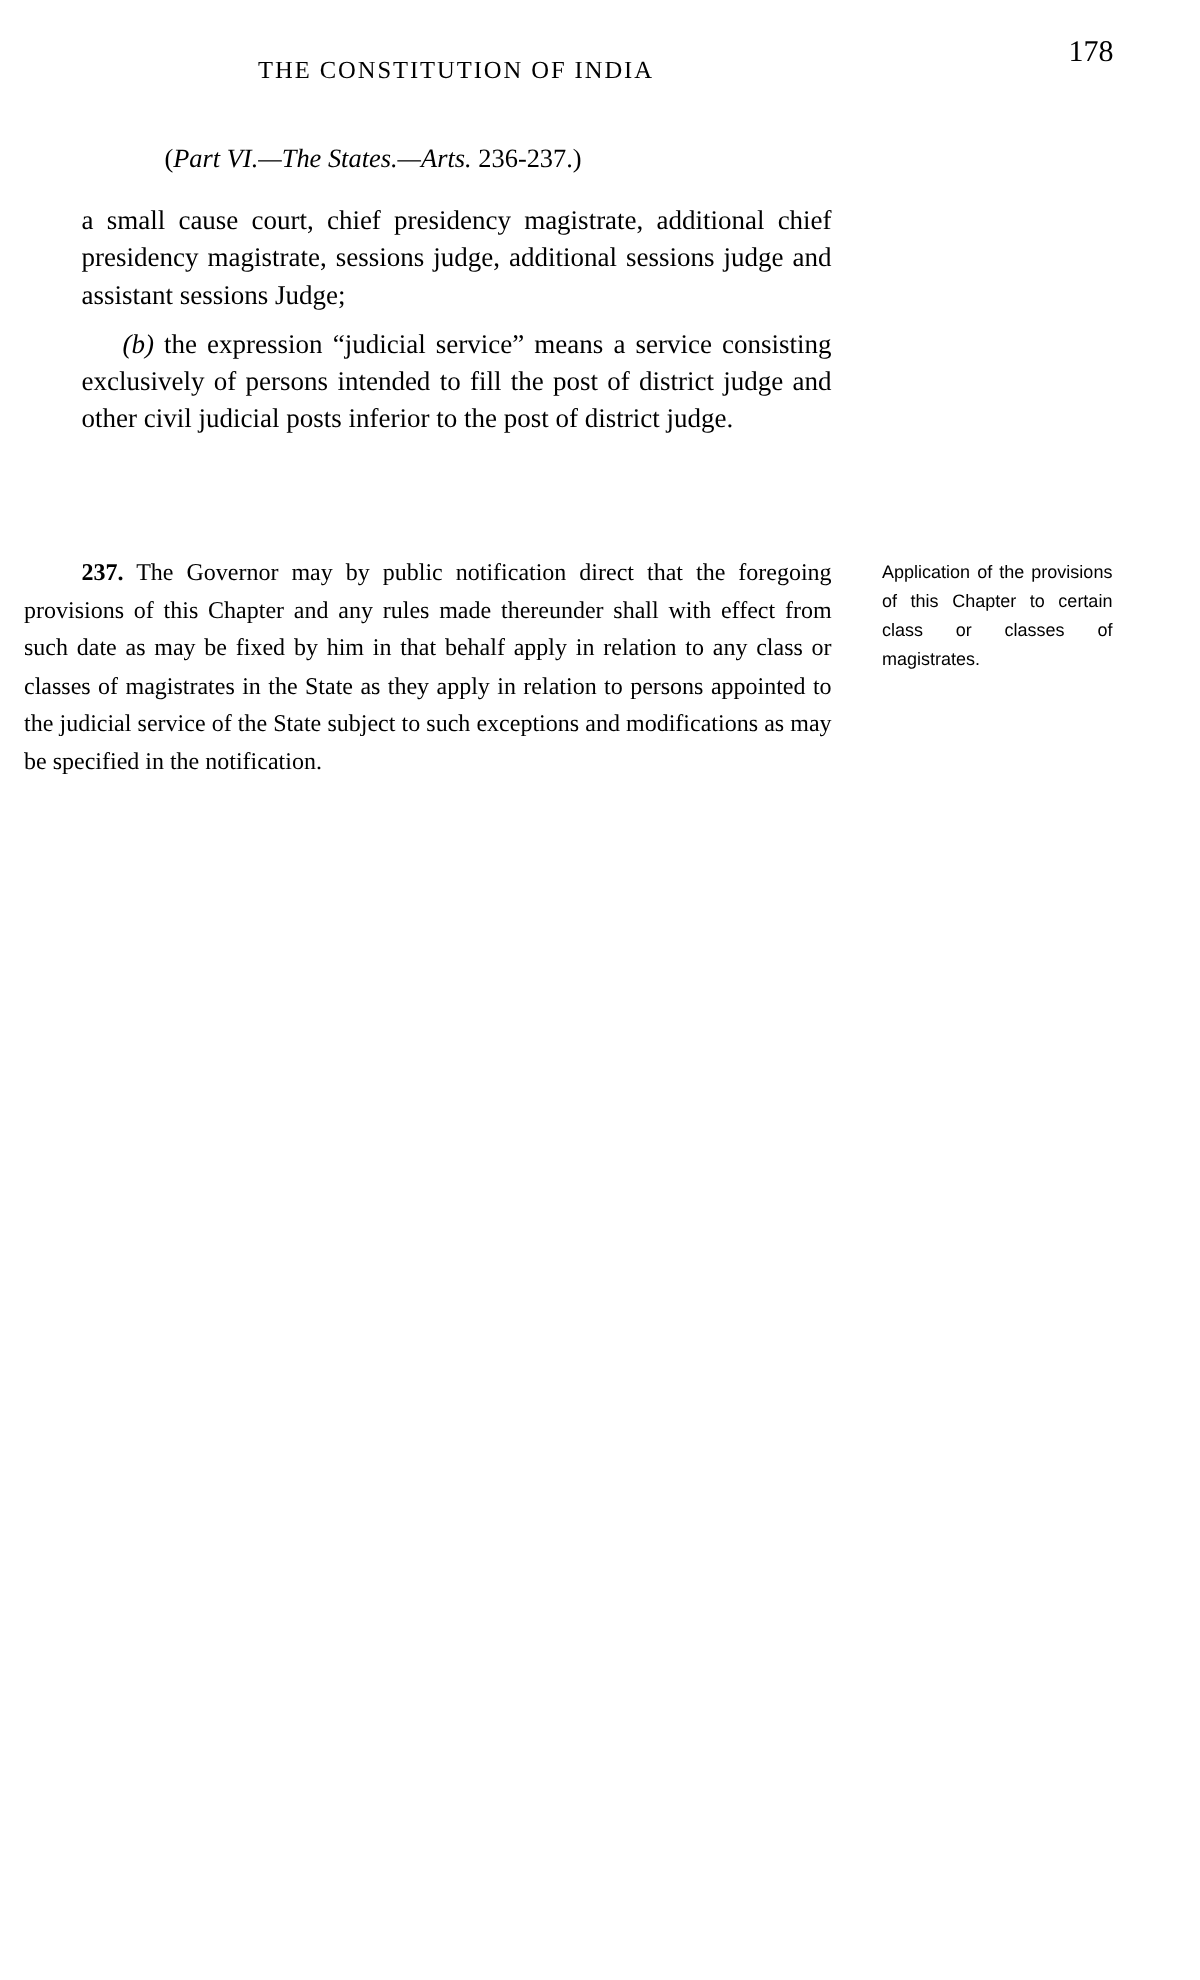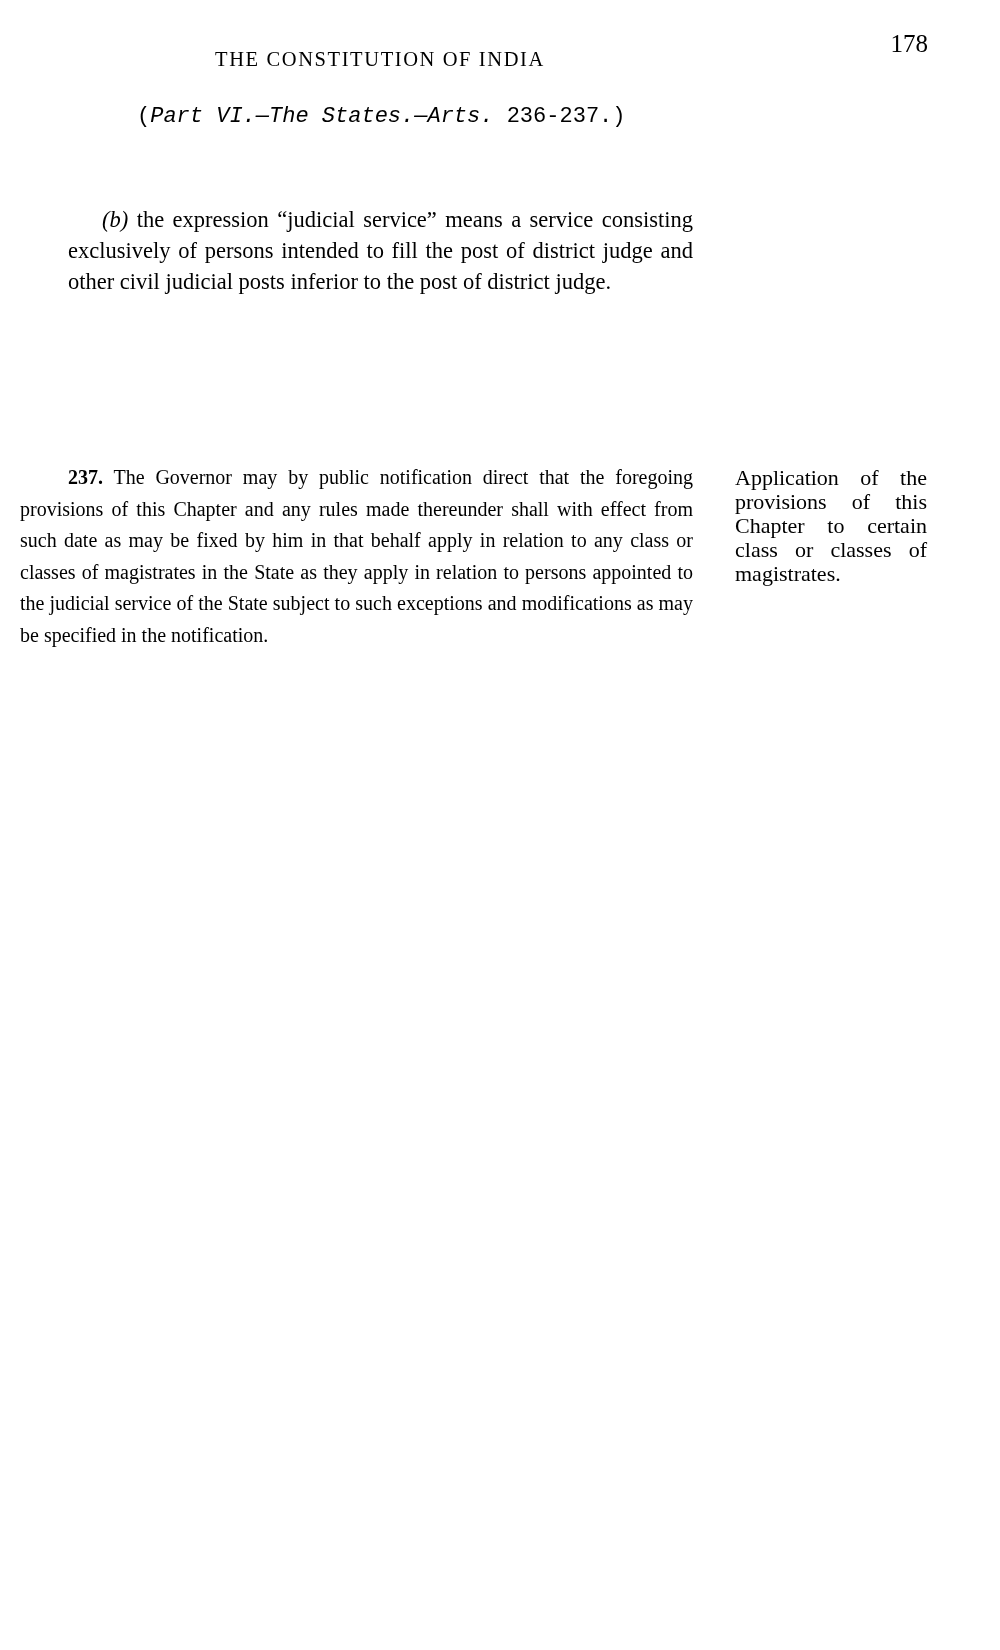--- a/index.html
+++ b/index.html
@@ -45,25 +45,24 @@
     position: absolute;
     right: 72px;
     top: -2px;
     font-size: 25px;
     font-family: "Liberation Serif", serif;
   }
 
   
   .part-line {
     position: absolute;
-    top: 104px;
+    top: 119px;
     left: 137px;
     font-size: 22px;
     white-space: nowrap;
-    font-family: Liberation Mono, monospace;
   }
   .part-line i { font-style: italic; }
 
   
   .body-col {
     position: absolute;
     left: 68px;
     top: 168px;
     width: 625px;
   }
@@ -72,21 +71,21 @@
     font-size: 22.5px;
     line-height: 31px;
     text-align: justify;
     text-justify: inter-word;
     hyphens: none;
   }
   p.para-a {
     text-align: justify;
   }
   p.para-b {
-    margin-top: 36px;
+    margin-top: 10px;
     text-indent: 34px;
   }
   .blk { font-weight: bold; }
   .ital { font-style: italic; }
 
   
   .sec237-wrap {
     position: absolute;
     left: 20px;
     top: 462px;
@@ -99,41 +98,42 @@
     margin: 0;
     text-indent: 48px;
   }
 
   
   .margin-note {
     position: absolute;
     left: 735px;
     top: 466px;
     width: 192px;
-    font-size: 22px;
+    font-size: 15px;
     line-height: 24px;
     text-align: justify;
-    font-family: Liberation Serif, serif;
+    font-family: Liberation Sans, sans-serif;
   }
 </style>
 </head>
 <body>
 
 <div class="page">
 
   <div class="header">
     <div class="header-title">THE  CONSTITUTION  OF  INDIA</div>
     <div class="header-page-number">178</div>
   </div>
 
   <div class="part-line">
     <span>(</span><i>Part VI.—The States.—Arts.</i><span> 236-237.)</span>
   </div>
 
   <div class="body-col">
+    <p class="just para-a">a small cause court, chief presidency magistrate, additional chief presidency magistrate, sessions judge, additional sessions judge and assistant sessions Judge;</p>
 
     <p class="just para-b"><span class="ital">(b)</span><span> the expression “judicial service” means a service consisting exclusively of persons intended to fill the post of district judge and other civil judicial posts inferior to the post of district judge.</span></p>
   </div>
 
   <div class="sec237-wrap">
     <p><span class="blk">237.</span><span> The Governor may by public notification direct that the foregoing provisions of this Chapter and any rules made thereunder shall with effect from such date as may be fixed by him in that behalf apply in relation to any class or classes of magistrates in the State as they apply in relation to persons appointed to the judicial service of the State subject to such exceptions and modifications as may be specified in the notification.</span></p>
   </div>
 
   <div class="margin-note">Application of the provisions of this Chapter to certain class or classes of magistrates.</div>
 

